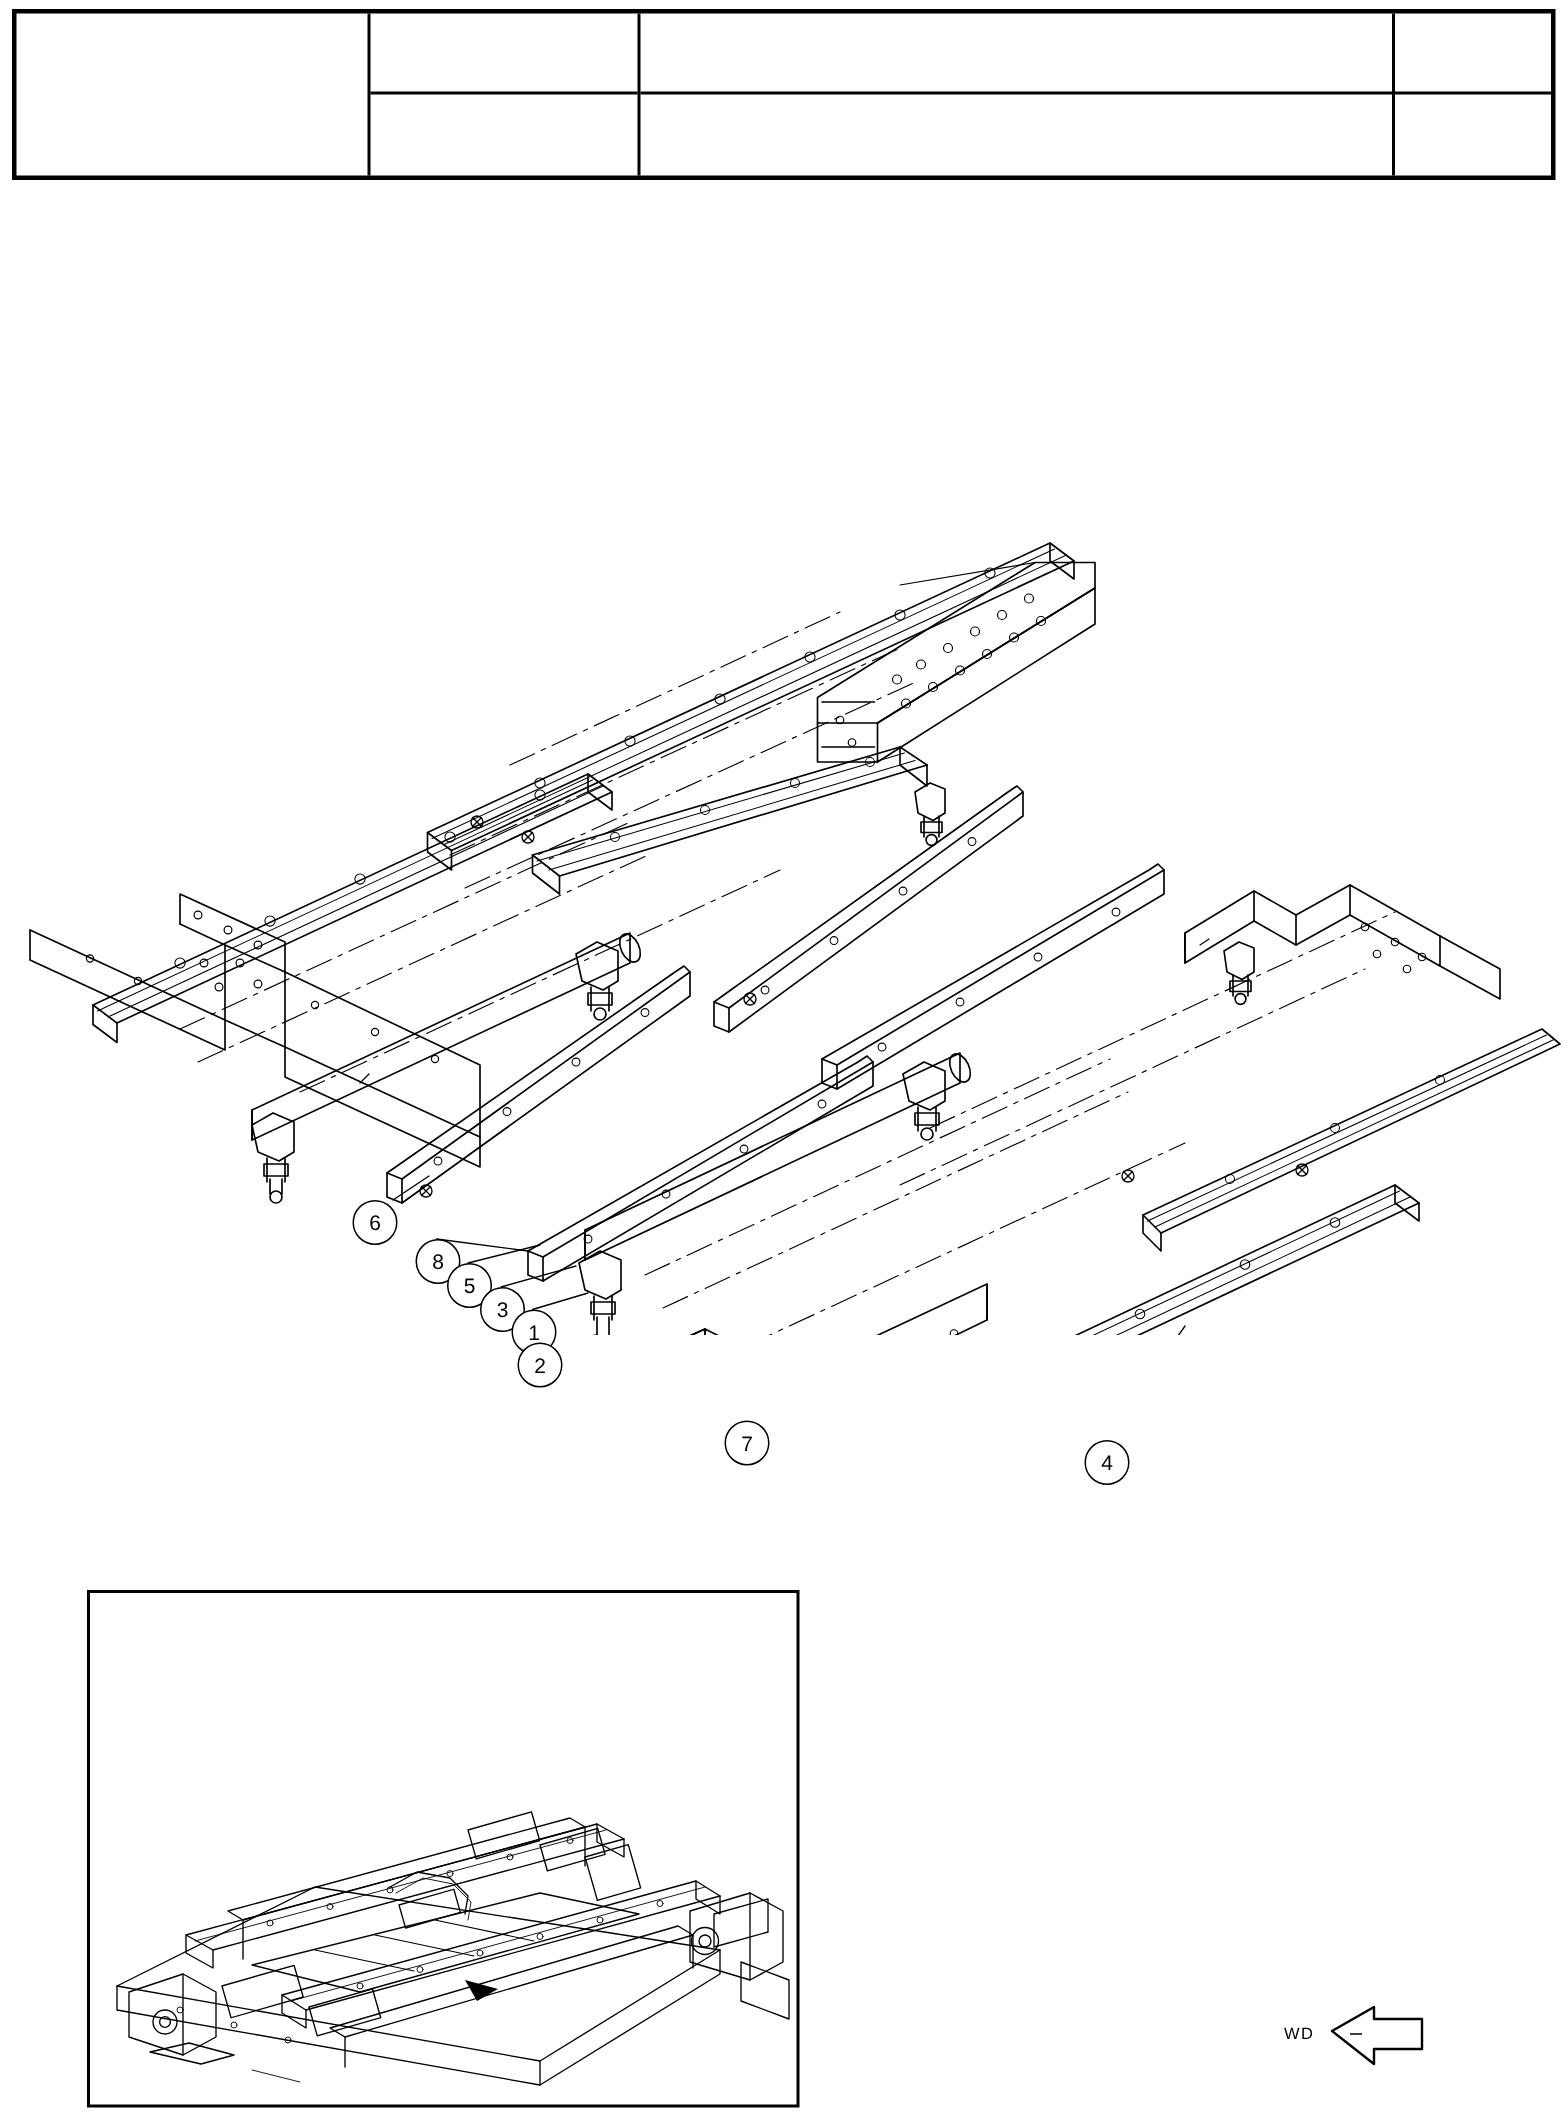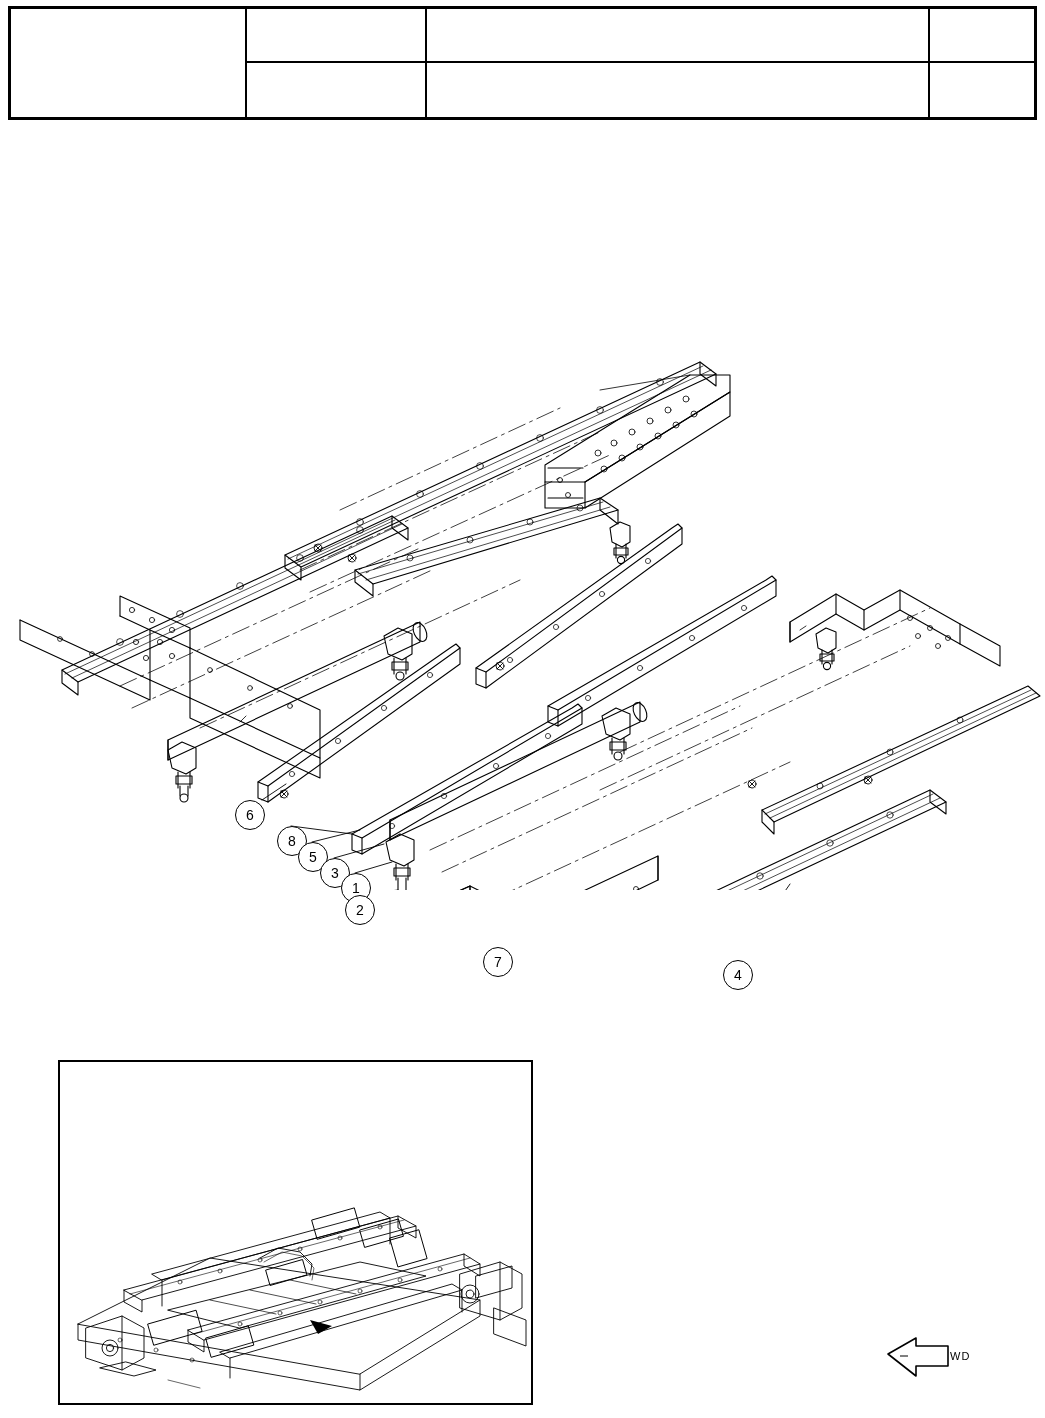--- a/index.html
+++ b/index.html
@@ -99,21 +99,21 @@
   
   .orient-arrow {
     position: absolute;
     left: 886px;
     top: 1336px;
     width: 66px;
     height: 48px;
   }
   .orient-label {
     position: absolute;
-    left: 950px;
+    left: 856px;
     top: 1350px;
     font-size: 11px;
     letter-spacing: 1px;
   }
 </style>
 </head>
 <body>
 
 <div class="title-block">
   <div class="tb-col tb-col-logo">

